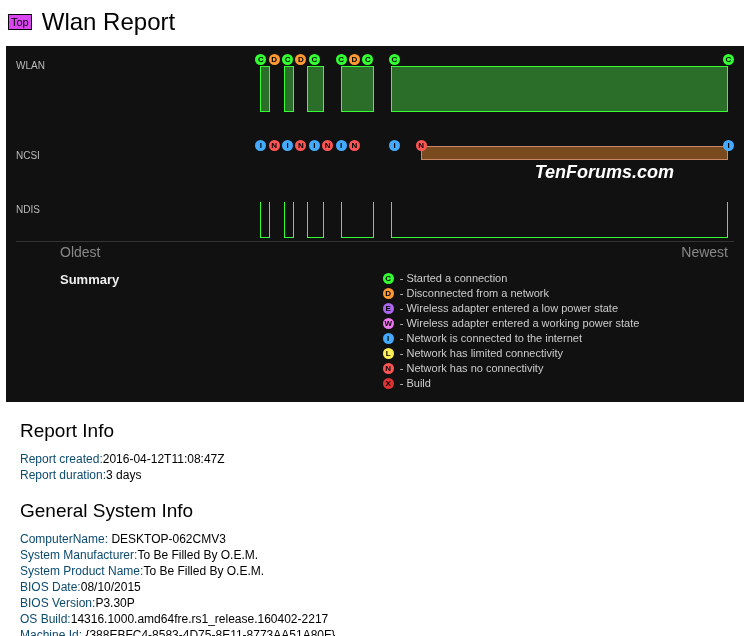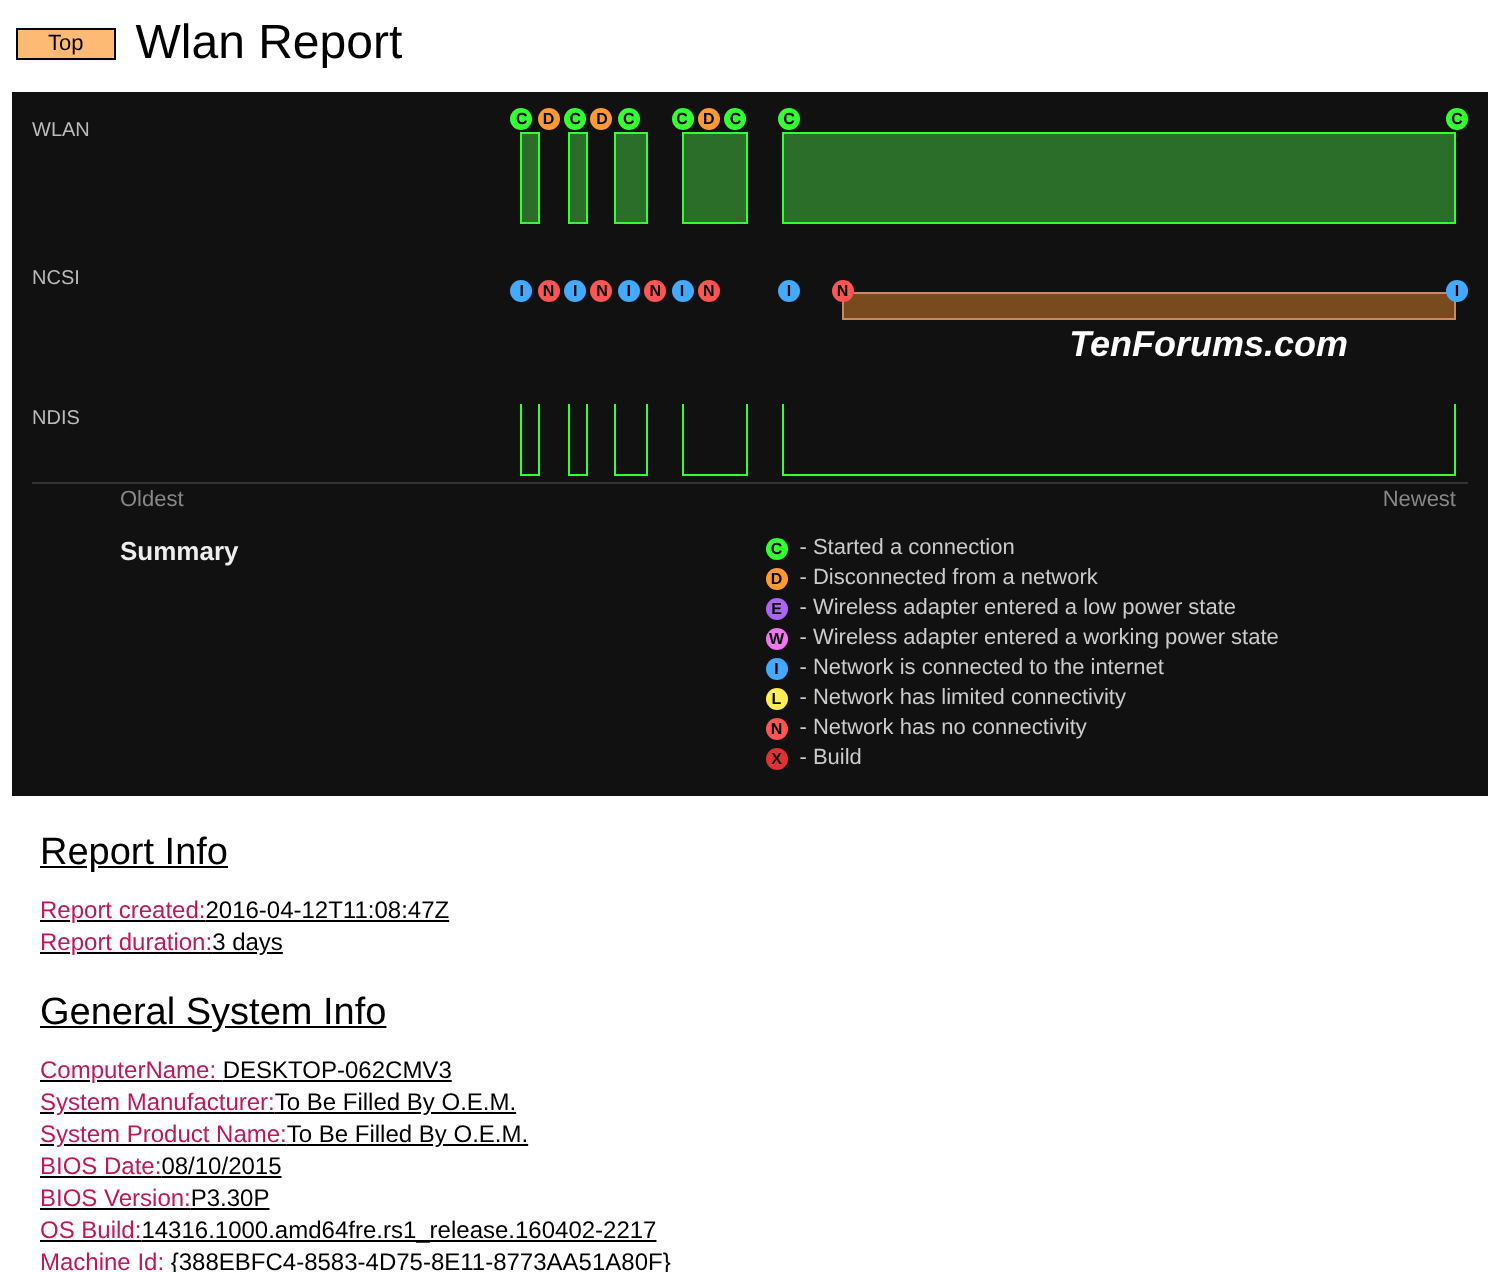--- a/index.html
+++ b/index.html
@@ -1,18 +1,18 @@
 <!DOCTYPE html>
 <html><head>
 <meta charset="utf-8">
 <style>
   * { box-sizing: border-box; margin: 0; padding: 0; }
   body { font-family: "Segoe UI", Arial, sans-serif; background: #fff; color: #000; width: 750px; }
   .header { display: flex; align-items: center; padding: 8px 8px 4px 8px; }
-  .top-btn { border: 1px solid #000; padding: 1px 15px; font-size: 11px; margin-right: 10px; background: #fdba74; cursor: pointer; }
+  .top-btn { border: 1px solid #000; padding: 1px 2px; font-size: 11px; margin-right: 10px; background: #d946ef; cursor: pointer; }
   .title { font-size: 24px; font-weight: 300; }
   .chart-box { background: #111; margin: 6px; padding: 6px 10px 10px 10px; font-size: 11px; color: #ccc; }
   .chart-area { position: relative; height: 190px; border-bottom: 1px solid #333; }
   .row-label { position: absolute; left: 0; font-size: 10px; color: #bbb; }
   .lane { position: absolute; left: 44px; right: 6px; height: 56px; }
   .lane.wlan { top: 4px; }
   .lane.ncsi { top: 86px; }
   .lane.ndis { top: 150px; height: 36px; }
   .bar { position: absolute; top: 10px; bottom: 0; background: #2a6e2a; border: 1px solid #3f3; }
   .bar.ncsi { background: #7a4a1f; border-color: #c86; top: 8px; height: 14px; }
@@ -20,46 +20,46 @@
   .dot { display: inline-block; width: 11px; height: 11px; border-radius: 50%; font-size: 8px; line-height: 11px; text-align: center; font-weight: bold; margin-right: 2px; color: #000; }
   .d-c { background: #3f3; }
   .d-d { background: #f93; }
   .d-e { background: #a6e; }
   .d-w { background: #e7e; }
   .d-i { background: #4af; }
   .d-l { background: #fe5; }
   .d-n { background: #f55; }
   .d-x { background: #d33; }
   .watermark { position: absolute; right: 60px; top: 110px; color: #fff; font-weight: bold; font-size: 18px; font-style: italic; }
-  .time-axis { display: flex; justify-content: space-between; font-size: 11px; color: #888; padding: 2px 6px 8px 44px; }
+  .time-axis { display: flex; justify-content: space-between; font-size: 14px; color: #888; padding: 2px 6px 8px 44px; }
   .summary-row { display: flex; padding: 4px 0 0 44px; gap: 30px; font-size: 11px; color: #ccc; }
   .summary { flex: 1; }
   .summary h3 { font-size: 13px; font-weight: 700; margin-bottom: 6px; color: #eee; }
   .summary div { margin-bottom: 3px; }
   .legend { flex: 1.2; }
   .legend-item { display: flex; align-items: center; margin-bottom: 3px; }
   .legend-item .dot { margin-right: 6px; flex-shrink: 0; }
-  .section { padding: 12px 20px 4px 20px; text-decoration: underline; }
+  .section { padding: 12px 20px 4px 20px; }
   .section h2 { font-size: 19px; font-weight: 300; margin-bottom: 10px; }
   .kv { font-size: 12px; margin-bottom: 2px; color: #333; }
-  .kv .k { color: #be185d; }
+  .kv .k { color: #0c4a6e; }
   .kv .v { color: #000; font-weight: 500; }
 </style>
 </head>
 <body>
 
 <div class="header">
   <button class="top-btn">Top</button>
   <div class="title">Wlan Report</div>
 </div>
 
 <div class="chart-box">
   <div class="chart-area">
     <span class="row-label" style="top:8px">WLAN</span>
-    <span class="row-label" style="top:82px">NCSI</span>
+    <span class="row-label" style="top:98px">NCSI</span>
     <span class="row-label" style="top:152px">NDIS</span>
     <div class="lane wlan" id="lane-wlan">
         <div class="bar " style="left: 30%; width: 1.5%;"></div>
         <div class="bar " style="left: 33.5%; width: 1.5%;"></div>
         <div class="bar " style="left: 37%; width: 2.5%;"></div>
         <div class="bar " style="left: 42%; width: 5%;"></div>
         <div class="bar " style="left: 49.5%; width: 50.5%;"></div>
         <span class="dot d-c" style="position: absolute; left: calc(30% - 5px); top: -2px;">C</span>
         <span class="dot d-d" style="position: absolute; left: calc(32% - 5px); top: -2px;">D</span>
         <span class="dot d-c" style="position: absolute; left: calc(34% - 5px); top: -2px;">C</span>

